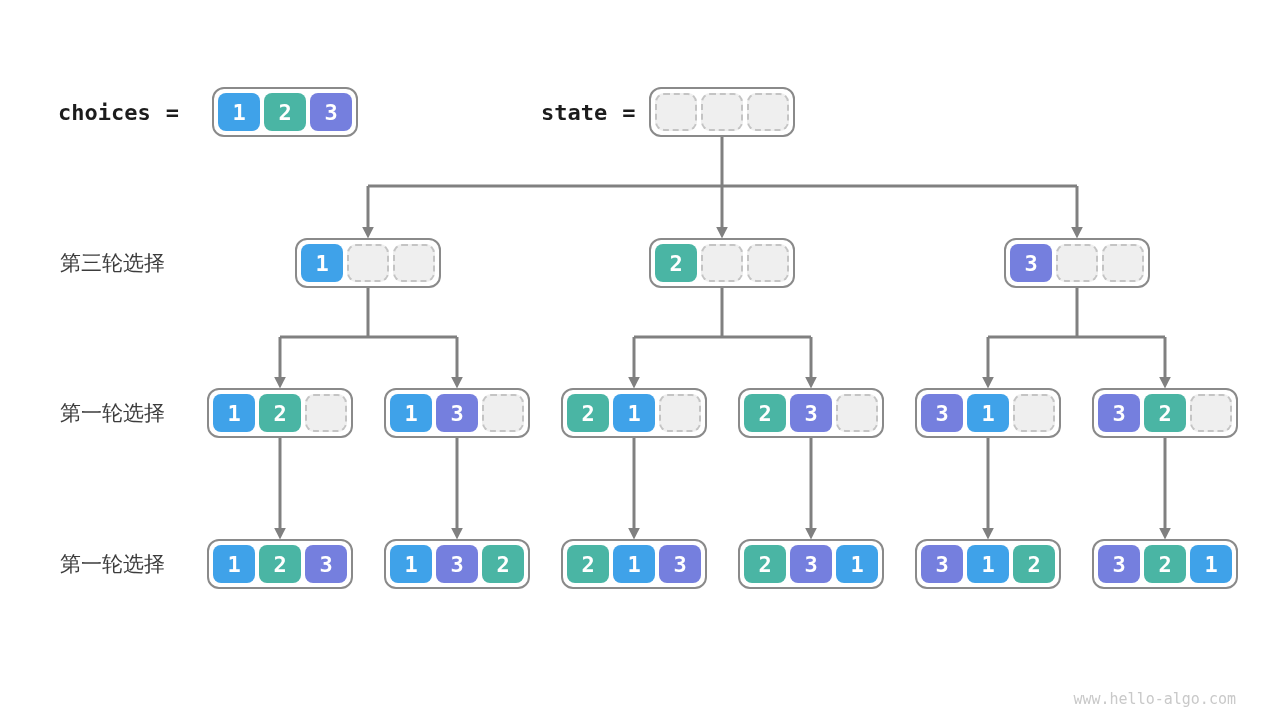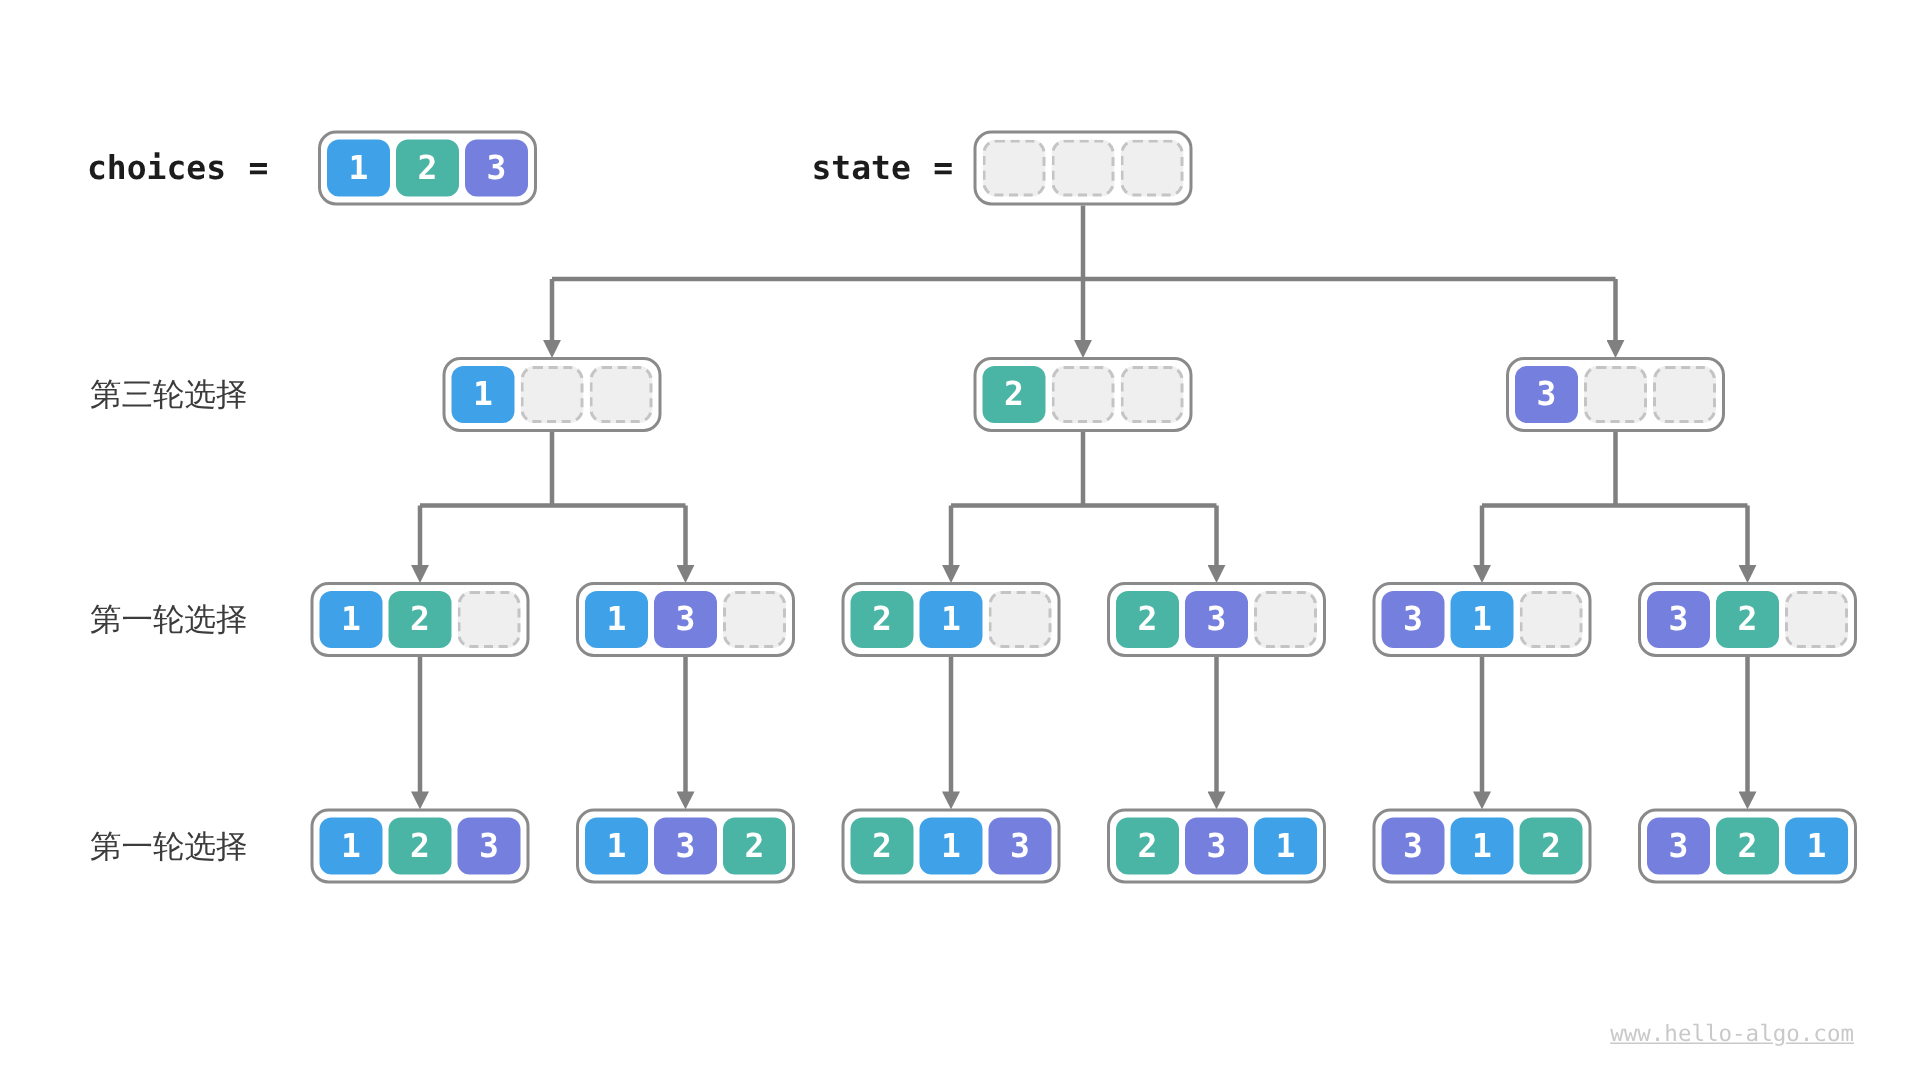--- a/index.html
+++ b/index.html
@@ -42,23 +42,23 @@
   }
   .cell.c1 { background:var(--c1); }
   .cell.c2 { background:var(--c2); }
   .cell.c3 { background:var(--c3); }
   .cell.empty {
     background:var(--empty-fill);
     border:2px dashed var(--empty-border);
     border-radius:9px;
   }
   .watermark {
-    position:absolute; right:44px; bottom:22px;
+    position:absolute; right:44px; bottom:12px;
     font-family:"DejaVu Sans Mono", monospace;
-    font-size:15px; color:var(--watermark-text);text-decoration:underline;
+    font-size:15px; color:var(--watermark-text);
   }
 </style>
 </head>
 <body>
 
 <svg class="connectors" width="1280" height="720">
   <defs>
     <marker id="arrowhead" viewBox="0 0 10 10" refX="2" refY="5" markerWidth="4" markerHeight="4" orient="auto">
       <path d="M0,0 L10,5 L0,10 Z"></path>
     </marker>

